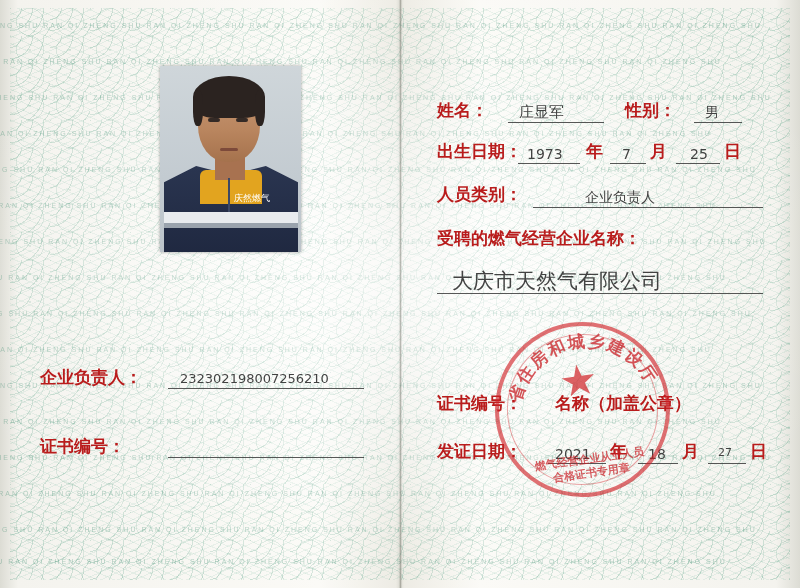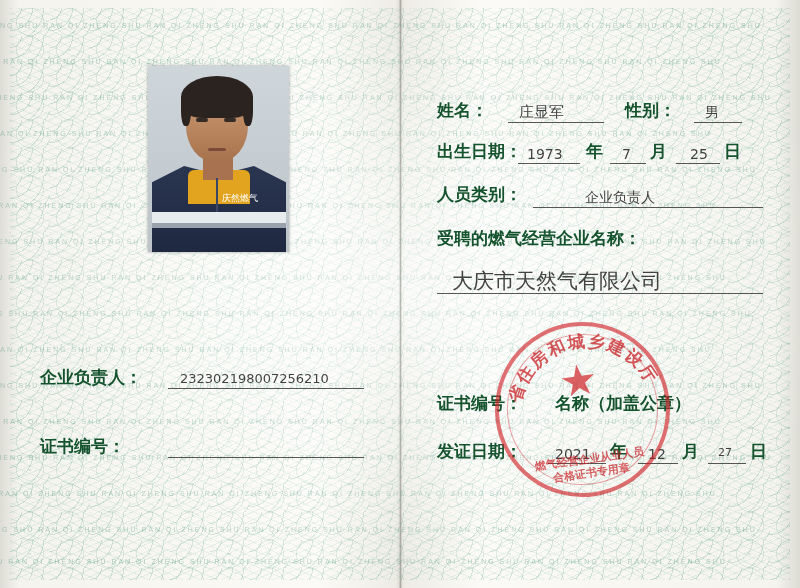--- a/index.html
+++ b/index.html
@@ -71,21 +71,21 @@
   
   .fold {
     position: absolute;
     left: 399px; top: 0; width: 3px; height: 588px;
     background: linear-gradient(to right, rgba(120,120,110,0.0), rgba(110,110,100,0.45), rgba(120,120,110,0.0));
   }
 
   
   .photo {
     position: absolute;
-    left: 148px;
+    left: 160px;
     top: 66px;
     width: 141px;
     height: 186px;
     overflow: hidden;
     box-shadow: 0 0 3px rgba(0,0,0,0.35);
     background: #4d7c0f;
   }
   .photo .sky {
     position: absolute; inset: 0;
     background: linear-gradient(to bottom, #cfd6da 0%, #c3cbd1 60%, #bcc4ca 100%);
@@ -152,21 +152,21 @@
     font-family: "DejaVu Sans", sans-serif;
   }
   .photo .zipper {
     position: absolute; left: 68px; top: 112px; width: 2px; height: 34px;
     background: #3b4865;
   }
 
   
   .label {
     position: absolute;
-    color: #14532d;
+    color: #b91c1c;
     font-size: 17px;
     font-weight: bold;
     font-family: "DejaVu Sans", "Liberation Sans", sans-serif;
     white-space: nowrap;
   }
   .value {
     position: absolute;
     color: #2a2a2a;
     font-size: 13px;
     font-family: "DejaVu Sans", "Liberation Sans", sans-serif;
@@ -319,21 +319,21 @@
   <div class="value" style="left:452px; top:267px; font-size:21px;">大庆市天然气有限公司</div>
   <div class="rule" style="left:437px; top:293px; width:326px;"></div>
 
   <div class="label" style="left:437px; top:392px;">证书编号：</div>
   <div class="label" style="left:555px; top:392px;">名称（加盖公章）</div>
 
   <div class="label" style="left:437px; top:440px;">发证日期：</div>
   <div class="value" style="left:555px; top:446px; font-size:14px;">2021</div>
   <div class="rule" style="left:548px; top:463px; width:58px;"></div>
   <div class="label" style="left:610px; top:440px;">年</div>
-  <div class="value" style="left:648px; top:446px; font-size:14px;">12</div>
+  <div class="value" style="left:648px; top:446px; font-size:14px;">18</div>
   <div class="rule" style="left:638px; top:463px; width:40px;"></div>
   <div class="label" style="left:682px; top:440px;">月</div>
   <div class="value" style="left:718px; top:446px; font-size:11px;">27</div>
   <div class="rule" style="left:708px; top:463px; width:38px;"></div>
   <div class="label" style="left:750px; top:440px;">日</div>
 
   <div class="seal">
     <div class="inner-ring"></div>
     <div class="star"></div>
     <svg class="arc-text" viewBox="0 0 175 175">

